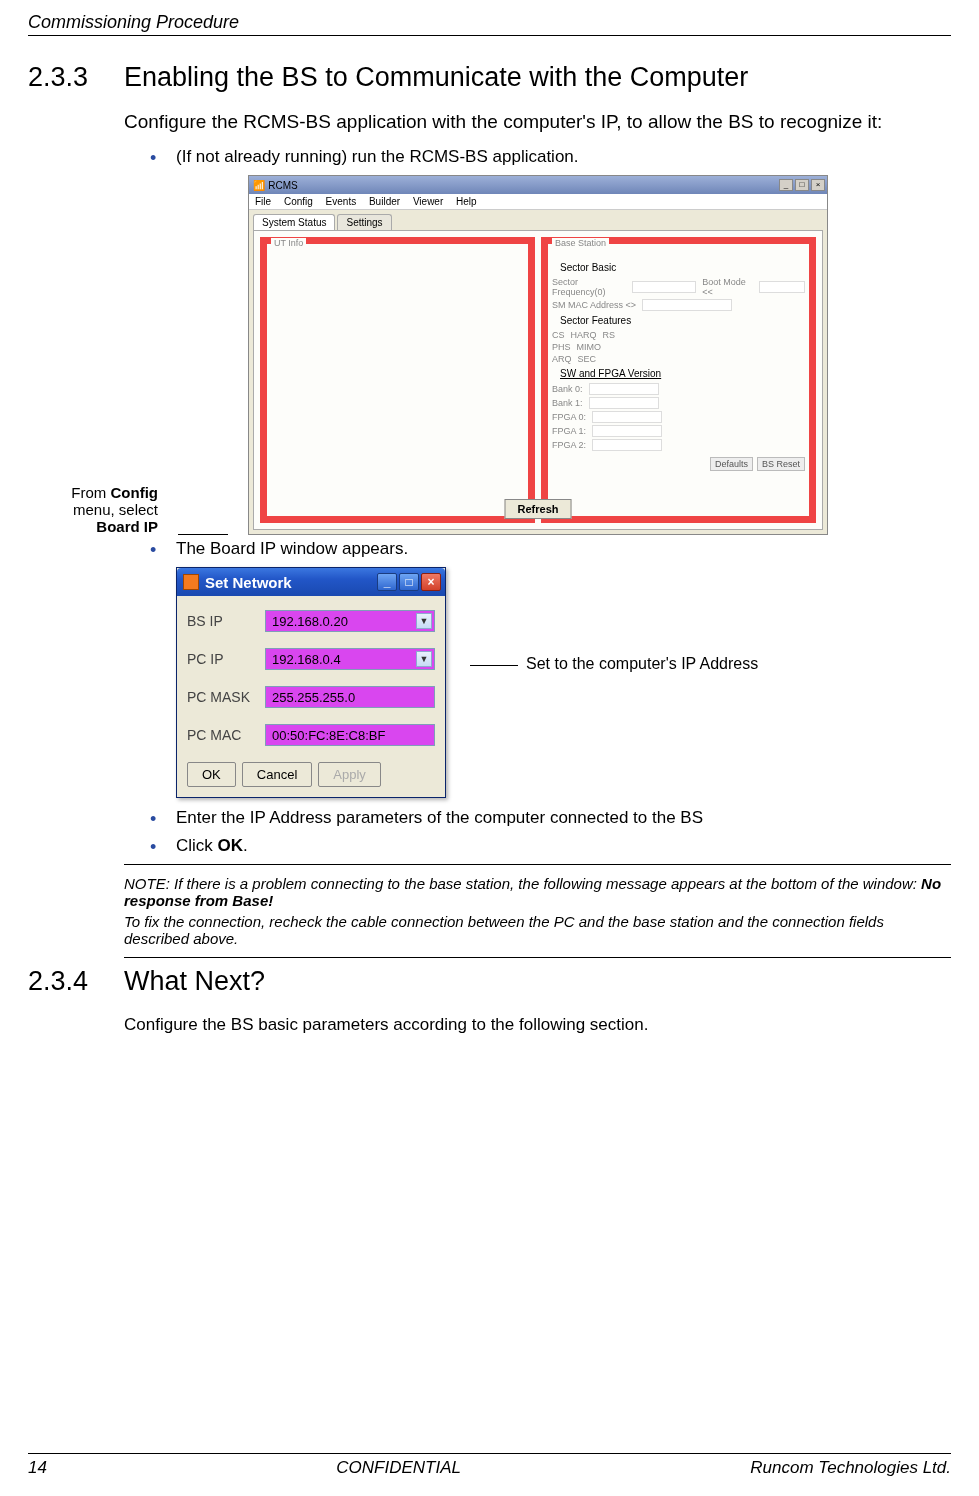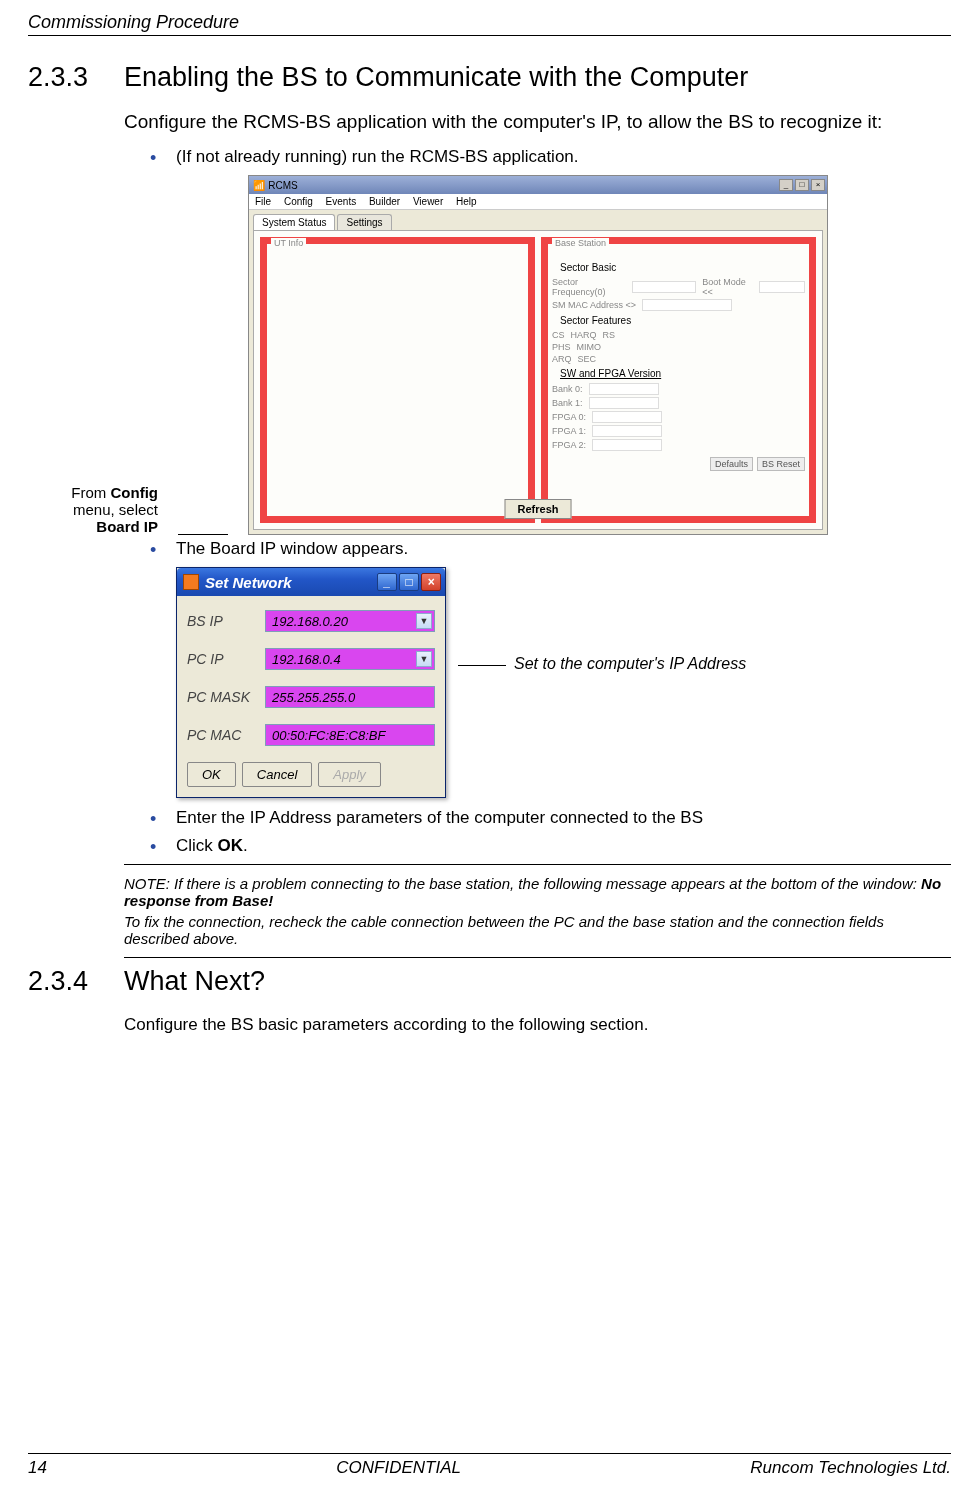--- a/index.html
+++ b/index.html
@@ -119,21 +119,21 @@
   .panel .field { background:#fff; border:1px solid #ddd; height:12px; width:70px; }
   .panel .small-field { width:90px; }
   .refresh-btn {
     position:absolute; bottom:10px; left:50%; transform:translateX(-50%);
     background:#ece9d8; border:1px solid #888; padding:3px 12px; font-size:11px; font-weight:bold;
   }
   .defaults-row { display:flex; gap:4px; justify-content:flex-end; margin-top:6px; }
   .tiny-btn { border:1px solid #bbb; background:#eee; font-size:9px; padding:1px 4px; color:#555; }
 
   
-  .setnet-row { display:flex; align-items:flex-start; gap:12px; margin-left:52px; margin-bottom:10px;font-style:italic; }
+  .setnet-row { display:flex; align-items:flex-start; gap:24px; margin-left:52px; margin-bottom:10px; }
   .setnet-window {
     width: 270px;
     border: 1px solid #0a246a;
     font-family: Tahoma, Arial, sans-serif;
     background: #ece9d8;
     box-shadow: 2px 2px 4px rgba(0,0,0,0.3);
   }
   .setnet-titlebar {
     height: 28px;
     background: linear-gradient(#3b77e0,#2256c7 40%,#1a49b0);

